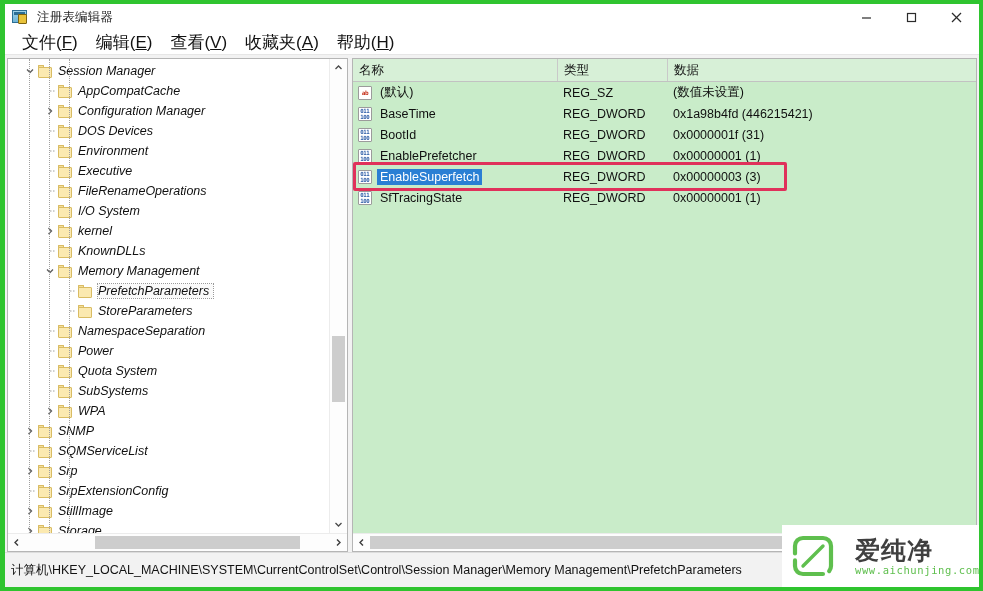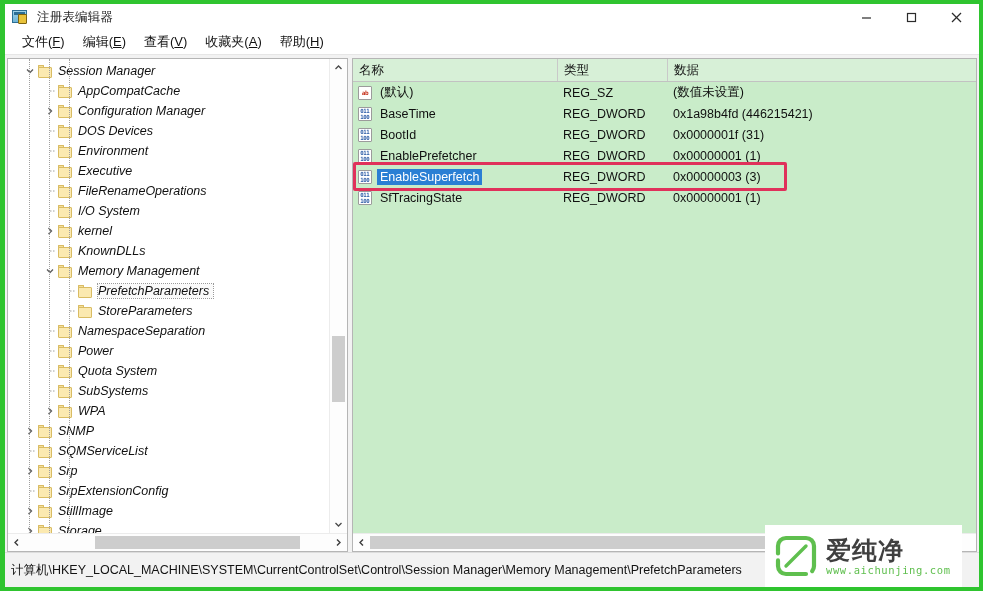--- a/index.html
+++ b/index.html
@@ -97,21 +97,21 @@
   #menubar {
     height: 24px;
     min-height: 24px;
     background: #ffffff;
     display: flex;
     align-items: center;
     padding-left: 8px;
     border-bottom: 1px solid #e6e6e6;
   }
   .menu-item {
-    font-size: 13px;
+    font-size: 17px;
     color: #121212;
     padding: 2px 9px;
     white-space: nowrap;
     cursor: default;
   }
   .menu-item u { text-decoration: underline; }
 
   
   #content {
     flex: 1;
@@ -384,30 +384,31 @@
   #status-text {
     font-size: 12.5px;
     color: #131313;
     white-space: nowrap;
     overflow: hidden;
   }
 
   
   #watermark {
     position: absolute;
-    right: 21px;
+    right: 4px;
     bottom: 4px;
     width: 197px;
     height: 62px;
     background: #ffffff;
     display: flex;
     align-items: center;
     padding-left: 10px;
     box-sizing: border-box;
     z-index: 50;
+    gap: 12px;
   }
   #wm-logo {
     width: 42px; height: 42px;
     position: relative;
     flex: none;
   }
   #wm-text {
     margin-left: 9px;
     display: flex;
     flex-direction: column;

